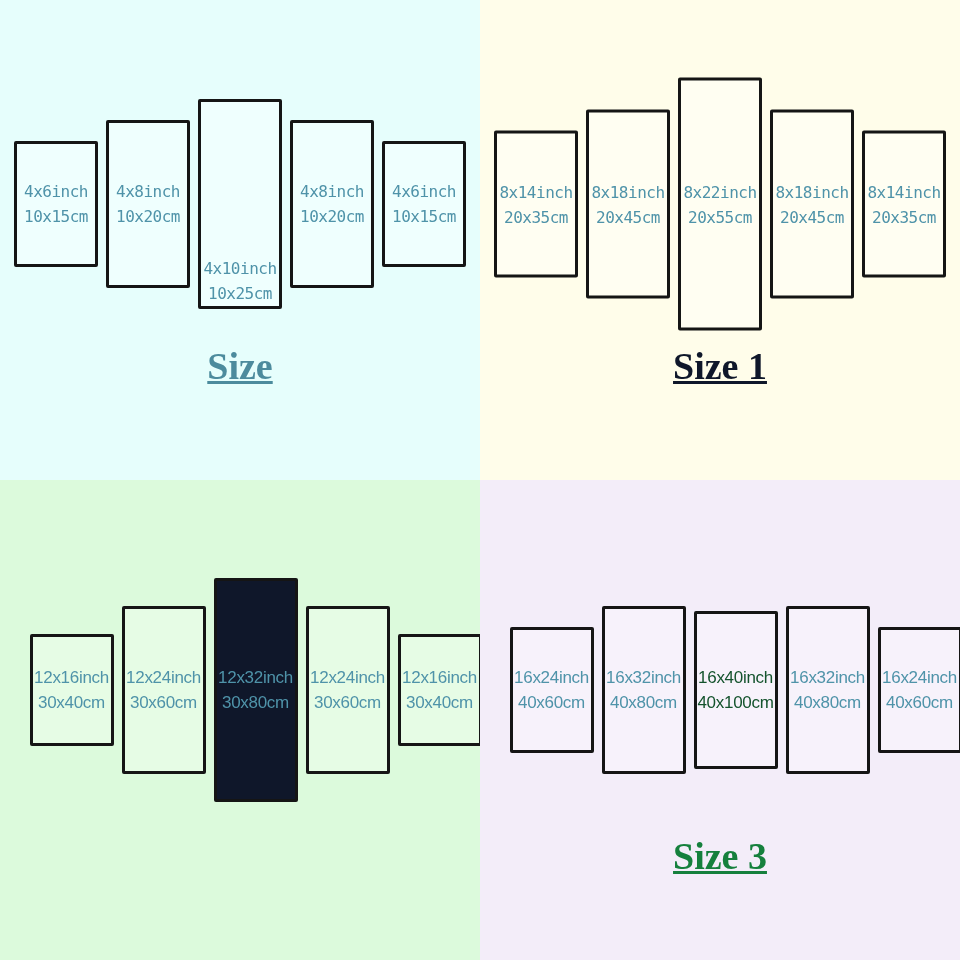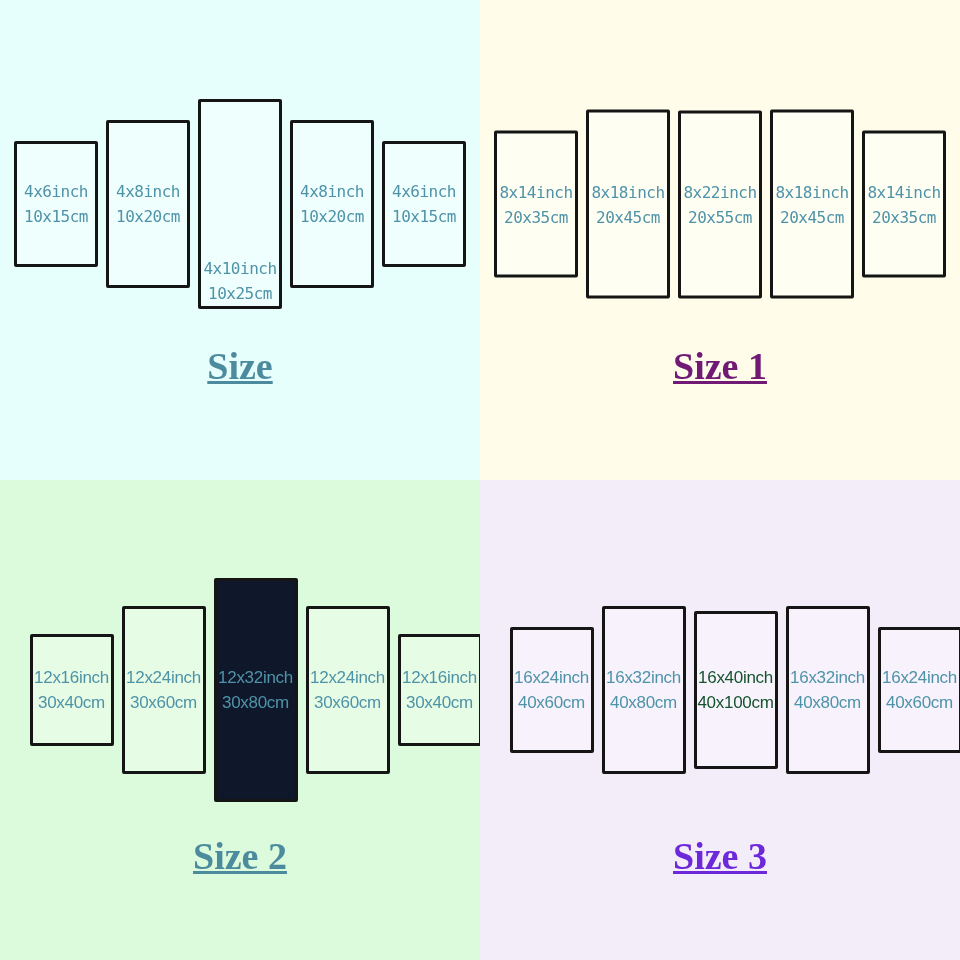--- a/index.html
+++ b/index.html
@@ -100,34 +100,34 @@
   <section class="quadrant row-top" style="background: rgb(255, 253, 234);">
     <div class="panels">
         <div class="panel" style="height: 147px; background: rgb(255, 254, 242); border-color: rgb(21, 21, 21); color: rgb(79, 147, 169);">
           <div class="line">8x14inch</div>
           <div class="line">20x35cm</div>
         </div>
         <div class="panel" style="height: 189px; background: rgb(255, 254, 242); border-color: rgb(21, 21, 21); color: rgb(79, 147, 169);">
           <div class="line">8x18inch</div>
           <div class="line">20x45cm</div>
         </div>
-        <div class="panel" style="height: 188px; background: rgb(255, 254, 242); border-color: rgb(21, 21, 21); color: rgb(79, 147, 169);">
+        <div class="panel" style="height: 253px; background: rgb(255, 254, 242); border-color: rgb(21, 21, 21); color: rgb(79, 147, 169);">
           <div class="line">8x22inch</div>
           <div class="line">20x55cm</div>
         </div>
         <div class="panel" style="height: 189px; background: rgb(255, 254, 242); border-color: rgb(21, 21, 21); color: rgb(79, 147, 169);">
           <div class="line">8x18inch</div>
           <div class="line">20x45cm</div>
         </div>
         <div class="panel" style="height: 147px; background: rgb(255, 254, 242); border-color: rgb(21, 21, 21); color: rgb(79, 147, 169);">
           <div class="line">8x14inch</div>
           <div class="line">20x35cm</div>
         </div>
       </div>
-    <div class="title" style="color: #701a75;">Size 1</div>
+    <div class="title" style="color: #0f172a;">Size 1</div>
   </section>
 
   <section class="quadrant row-bottom" style="background: rgb(220, 250, 220);">
     <div class="panels">
         <div class="panel" style="height: 112px; background: rgb(230, 252, 229); border-color: rgb(21, 21, 21); color: rgb(79, 147, 169);">
           <div class="line">12x16inch</div>
           <div class="line">30x40cm</div>
         </div>
         <div class="panel" style="height: 168px; background: rgb(230, 252, 229); border-color: rgb(21, 21, 21); color: rgb(79, 147, 169);">
           <div class="line">12x24inch</div>
@@ -139,21 +139,20 @@
         </div>
         <div class="panel" style="height: 168px; background: rgb(230, 252, 229); border-color: rgb(21, 21, 21); color: rgb(79, 147, 169);">
           <div class="line">12x24inch</div>
           <div class="line">30x60cm</div>
         </div>
         <div class="panel" style="height: 112px; background: rgb(230, 252, 229); border-color: rgb(21, 21, 21); color: rgb(79, 147, 169);">
           <div class="line">12x16inch</div>
           <div class="line">30x40cm</div>
         </div>
       </div>
-    <div class="title" style="color: rgb(76, 139, 157);">Size 2</div>
   </section>
 
   <section class="quadrant row-bottom" style="background: rgb(243, 237, 249);">
     <div class="panels">
         <div class="panel" style="height: 126px; background: rgb(247, 242, 251); border-color: rgb(21, 21, 21); color: rgb(79, 147, 169);">
           <div class="line">16x24inch</div>
           <div class="line">40x60cm</div>
         </div>
         <div class="panel" style="height: 168px; background: rgb(247, 242, 251); border-color: rgb(21, 21, 21); color: rgb(79, 147, 169);">
           <div class="line">16x32inch</div>
@@ -165,16 +164,16 @@
         </div>
         <div class="panel" style="height: 168px; background: rgb(247, 242, 251); border-color: rgb(21, 21, 21); color: rgb(79, 147, 169);">
           <div class="line">16x32inch</div>
           <div class="line">40x80cm</div>
         </div>
         <div class="panel" style="height: 126px; background: rgb(247, 242, 251); border-color: rgb(21, 21, 21); color: rgb(79, 147, 169);">
           <div class="line">16x24inch</div>
           <div class="line">40x60cm</div>
         </div>
       </div>
-    <div class="title" style="color: #6d28d9;">Size 3</div>
+    <div class="title" style="color: #15803d;">Size 3</div>
   </section>
 
 </div>
 
 </body></html>

